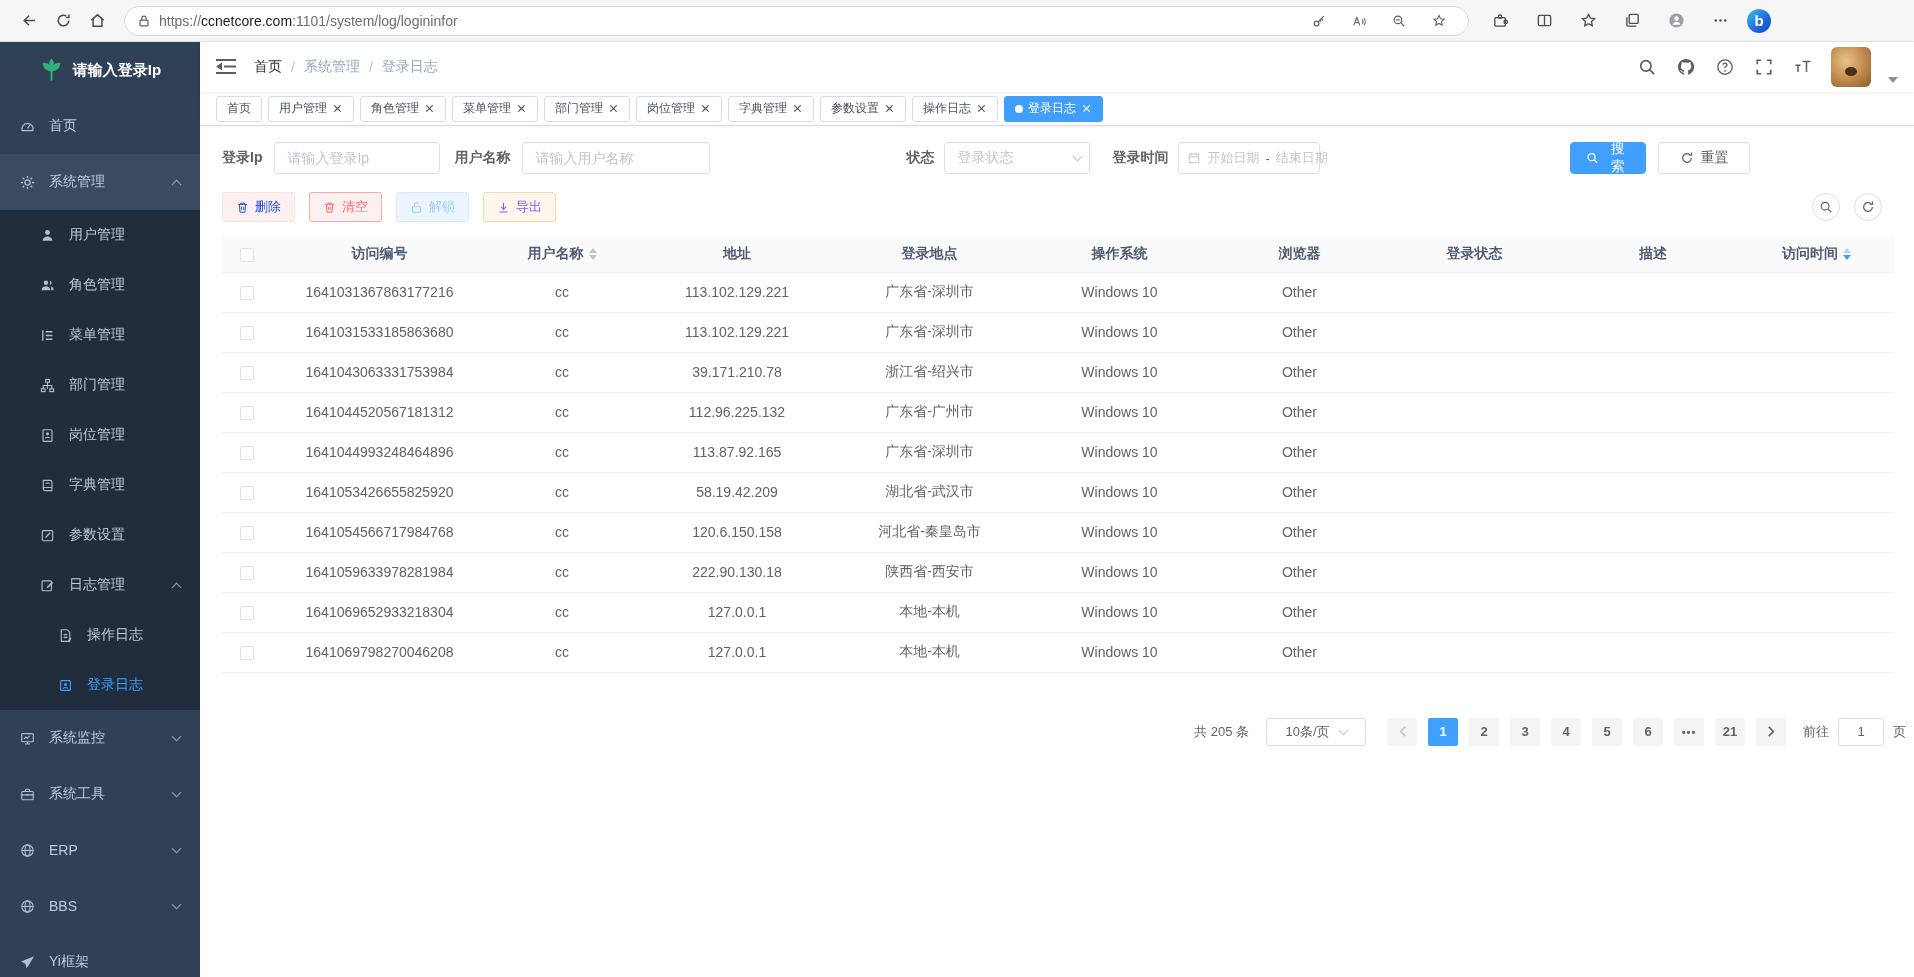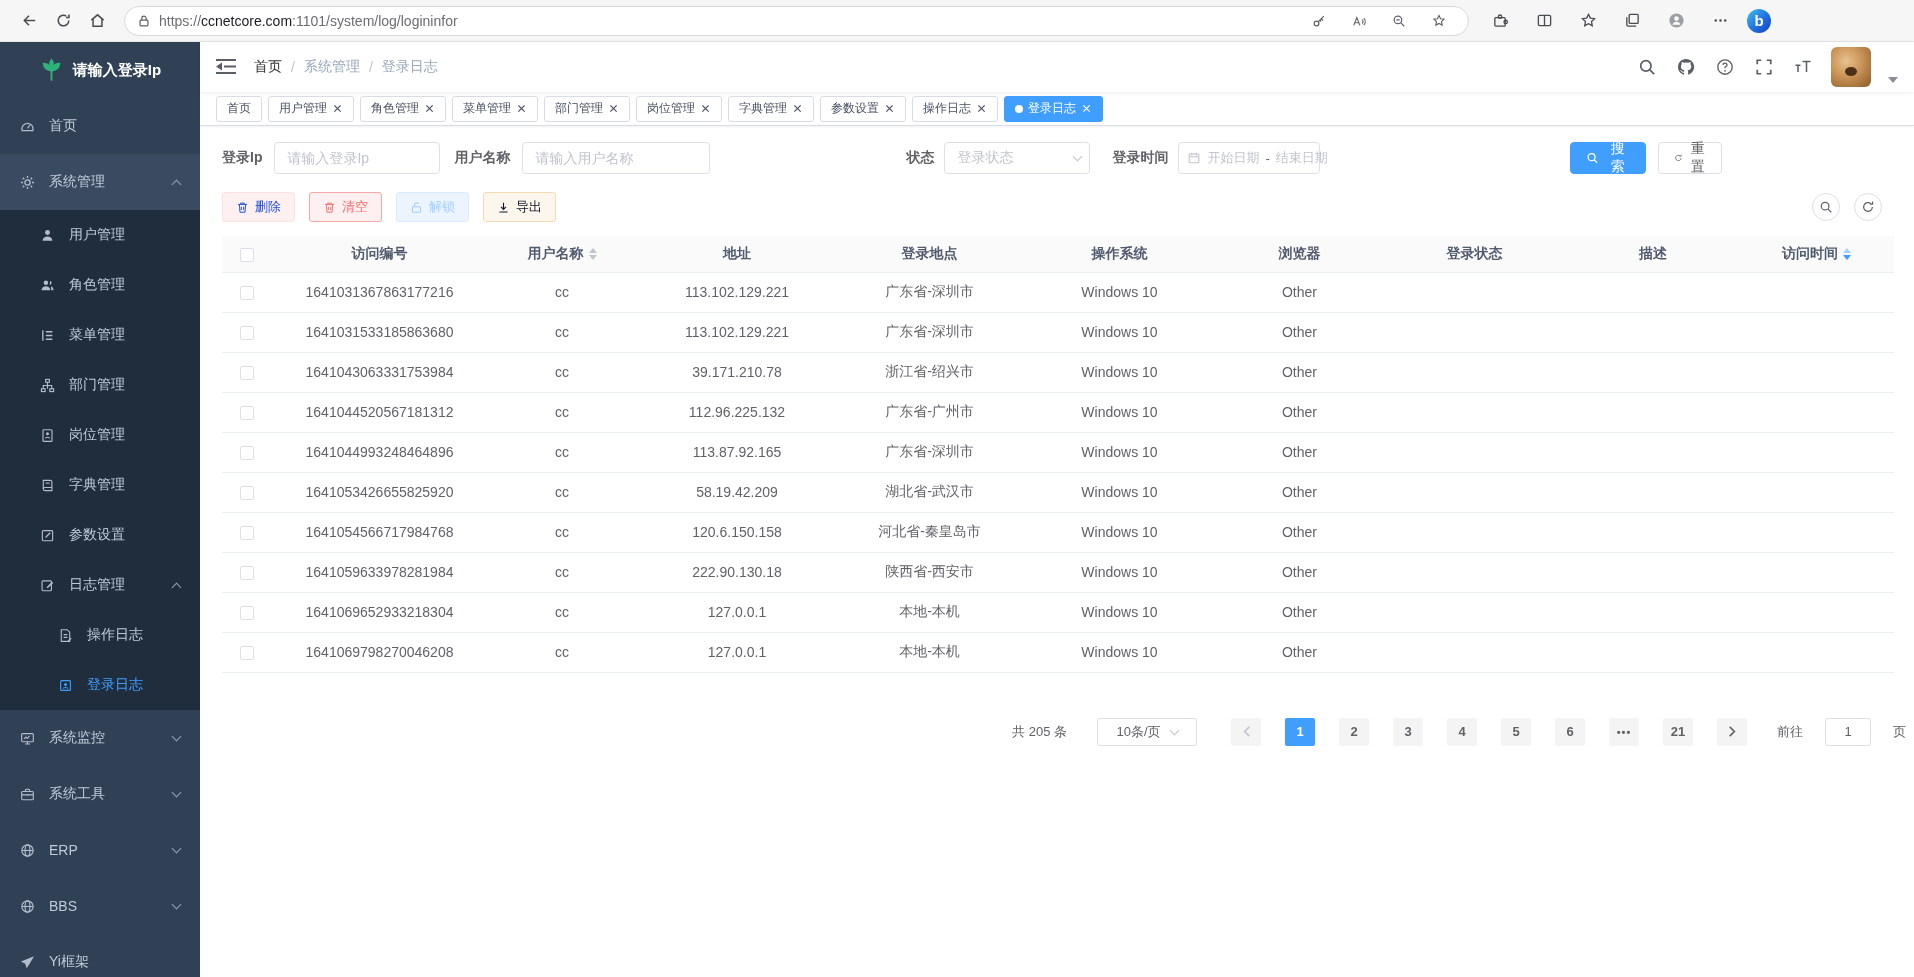--- a/index.html
+++ b/index.html
@@ -79,41 +79,41 @@
   .btn-primary { background:#409eff; border-color:#409eff; color:#fff; }
   .btn-default { background:#fff; border-color:#dcdfe6; color:#606266; }
 
   
   .toolbar-row { display:flex; align-items:center; gap:14px; margin:18px 20px 0 22px; }
   .mbtn { height:30px; padding:0 13px; border-radius:3px; font-size:13px; display:inline-flex; align-items:center; gap:6px; cursor:pointer; border:1px solid; font-family:inherit; }
   .mbtn svg { width:13px; height:13px; }
   .b-danger    { color:#f56c6c; background:#fef0f0; border-color:#f9a7a7; }
   .b-danger-dis{ color:#1d4ed8; background:#fef0f0; border-color:#fde2e2; }
   .b-prim-dis  { color:#a0cfff; background:#ecf5ff; border-color:#d9ecff; }
-  .b-warn      { color:#0f172a; background:#fdf6ec; border-color:#f5dab1; }
+  .b-warn      { color:#8b5cf6; background:#fdf6ec; border-color:#f5dab1; }
   .tool-right { margin-left:auto; display:flex; gap:14px; padding-right:12px; }
   .circle-btn { width:28px; height:28px; border-radius:50%; border:1px solid #dcdfe6; background:#fff; color:#606266; display:flex; align-items:center; justify-content:center; cursor:pointer; }
   .circle-btn svg { width:14px; height:14px; }
 
   
   .grid-wrap { margin:14px 20px 0 22px; }
   table { border-collapse:collapse; table-layout:fixed; width:1672px; }
   th, td { font-size:14px; height:40px; text-align:center; border-bottom:1px solid #ebeef5; overflow:hidden; white-space:nowrap; }
   thead th { color:#515a6e; font-weight:bold; background:#fafafa; height:36px; }
   td { color:#606266; }
   .cb { width:14px; height:14px; border:1px solid #dcdfe6; border-radius:2px; background:#fff; display:inline-block; vertical-align:middle; }
   .sort { display:inline-flex; flex-direction:column; gap:2px; margin-left:5px; vertical-align:middle; }
   .sort i { width:0; height:0; border-left:4px solid transparent; border-right:4px solid transparent; display:block; }
   .sort .up { border-bottom:5px solid #c0c4cc; }
   .sort .dn { border-top:5px solid #c0c4cc; }
   .sort.time .up { border-bottom-color:#a8d2ff; }
   .sort.time .dn { border-top-color:#409eff; }
 
   
-  .pager { display:flex; align-items:center; justify-content:flex-end; margin:45px 8px 0 0; gap:16px; }
+  .pager { display:flex; align-items:center; justify-content:flex-end; margin:45px 8px 0 0; gap:3px; }
   .pg-total { font-size:13px; color:#606266; margin-right:14px; }
   .pg-size { width:100px; height:28px; border:1px solid #dcdfe6; border-radius:3px; display:flex; align-items:center; justify-content:center; gap:10px; font-size:13px; color:#606266; margin-right:14px; cursor:pointer; }
   .pg-btn { min-width:30px; height:28px; margin:0 4px; border:none; border-radius:2px; background:#f4f4f5; color:#606266; font-size:13px; font-weight:bold; display:inline-flex; align-items:center; justify-content:center; cursor:pointer; font-family:inherit; padding:0 4px; }
   .pg-btn.active { background:#409eff; color:#fff; }
   .pg-btn svg { width:11px; height:11px; }
   .pg-prev { color:#c0c4cc; }
   .pg-more { letter-spacing:1px; font-size:11px; color:#606266; }
   .pg-goto { font-size:13px; color:#606266; margin:0 6px 0 10px; }
   .pg-input { width:46px; height:28px; border:1px solid #dcdfe6; border-radius:3px; text-align:center; font-size:13px; color:#606266; outline:none; font-family:inherit; }
   .pg-unit { font-size:13px; color:#606266; margin-left:6px; }
@@ -552,21 +552,21 @@
         <span class="dr-sep">-</span>
         <span class="dr-ph">结束日期</span>
       </span>
       <button class="btn btn-primary" style="margin-left:250px;width:76px;">
         <svg viewBox="0 0 16 16" fill="none" stroke="currentColor" stroke-width="1.6">
             <circle cx="7" cy="7" r="4.4"></circle>
             <path d="M10.4 10.4L14 14"></path>
           </svg>
         <span>搜索</span>
       </button>
-      <button class="btn btn-default" style="margin-left:12px;width:64px;">
+      <button class="btn btn-default" style="margin-left:12px;width:92px;">
         <svg viewBox="0 0 16 16" fill="none" stroke="currentColor" stroke-width="1.4">
             <path d="M13 8a5 5 0 1 1-1.7-3.8"></path>
             <path d="M13.2 1.8v3h-3"></path>
           </svg>
         <span>重置</span>
       </button>
     </div>
 
     <div class="toolbar-row">
       <button class="mbtn b-danger-dis">

